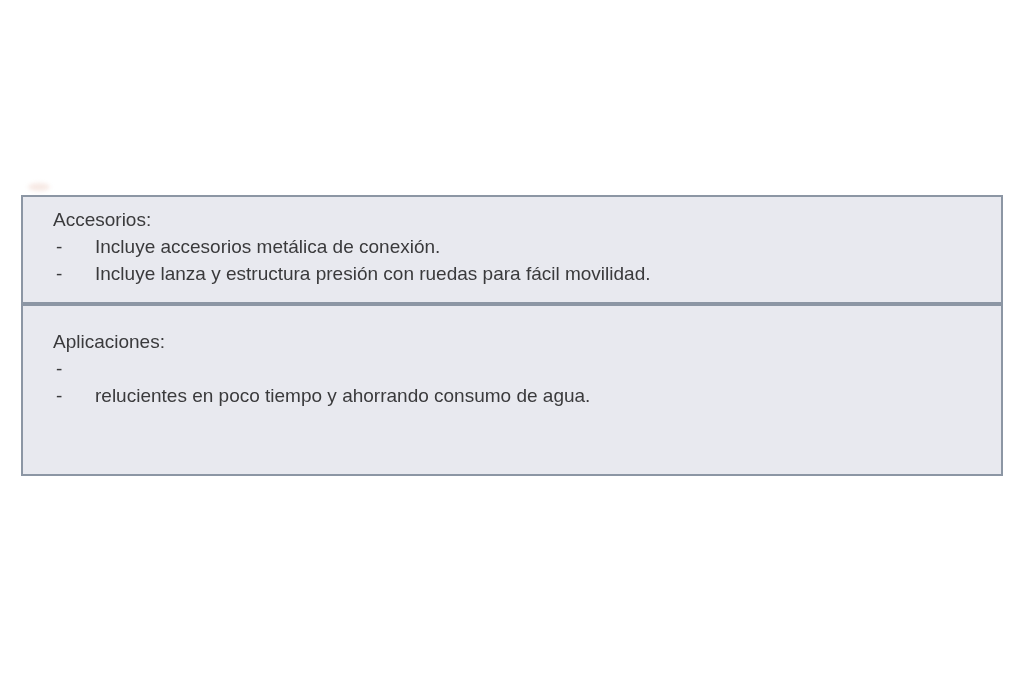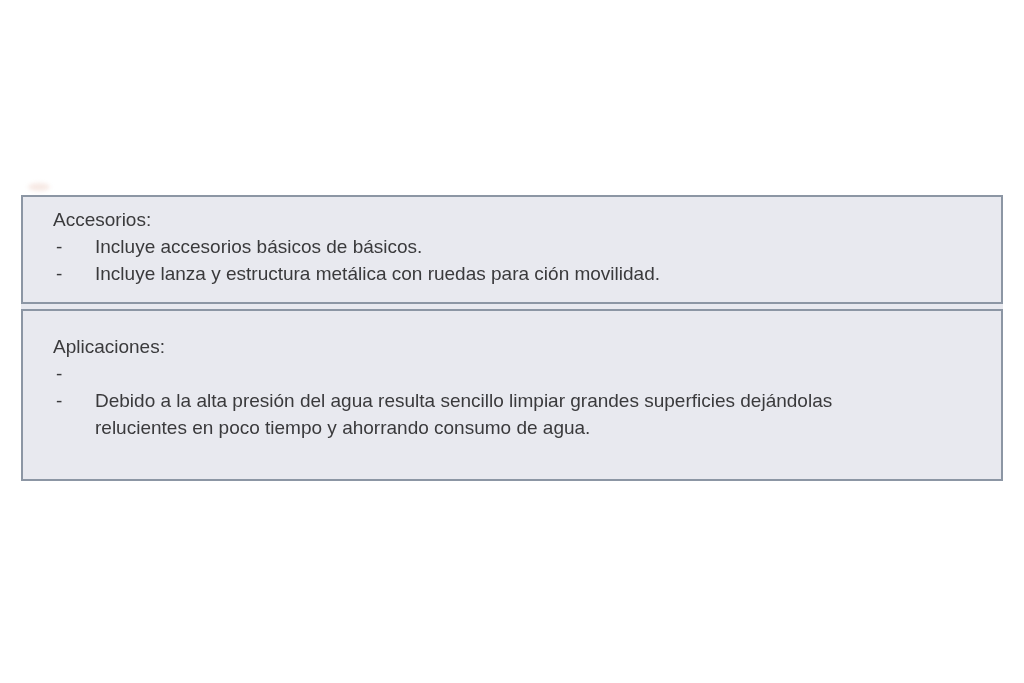--- a/index.html
+++ b/index.html
@@ -40,21 +40,20 @@
     font-size: 19px;
     line-height: 27px;
     overflow: hidden;
   }
   .box-1 {
     height: 109px;
     padding: 9px 28px 0 30px;
   }
   .box-2 {
     height: 172px;
-    margin-top: 5px;
     padding: 22px 28px 0 30px;
   }
   .sec-title {
     white-space: nowrap;
   }
   .item {
     display: flex;
     align-items: flex-start;
   }
   .dash {
@@ -79,44 +78,43 @@
   <div class="scan-artifact"></div>
 
   <div class="panel">
 
     <section class="box box-1">
       <div class="sec-title">Accesorios:</div>
 
       <div class="item">
         <span class="dash">-</span>
         <div class="lines">
-          <div class="line">Incluye accesorios básicos de básicos.</div>
+          <div class="line">Incluye accesorios metálica de conexión.</div>
         </div>
       </div>
 
       <div class="item">
         <span class="dash">-</span>
         <div class="lines">
-          <div class="line">Incluye lanza y estructura metálica con ruedas para ción movilidad.</div>
+          <div class="line">Incluye lanza y estructura presión con ruedas para fácil movilidad.</div>
         </div>
       </div>
     </section>
 
     <section class="box box-2">
       <div class="sec-title">Aplicaciones:</div>
 
       <div class="item">
         <span class="dash">-</span>
         <div class="lines">
         </div>
       </div>
 
       <div class="item">
         <span class="dash">-</span>
         <div class="lines">
-          <div class="line">Debido a la alta presión del agua resulta sencillo limpiar grandes superficies dejándolas</div>
           <div class="line">relucientes en poco tiempo y ahorrando consumo de agua.</div>
         </div>
       </div>
     </section>
 
   </div>
 </div>
 
 </body></html>

